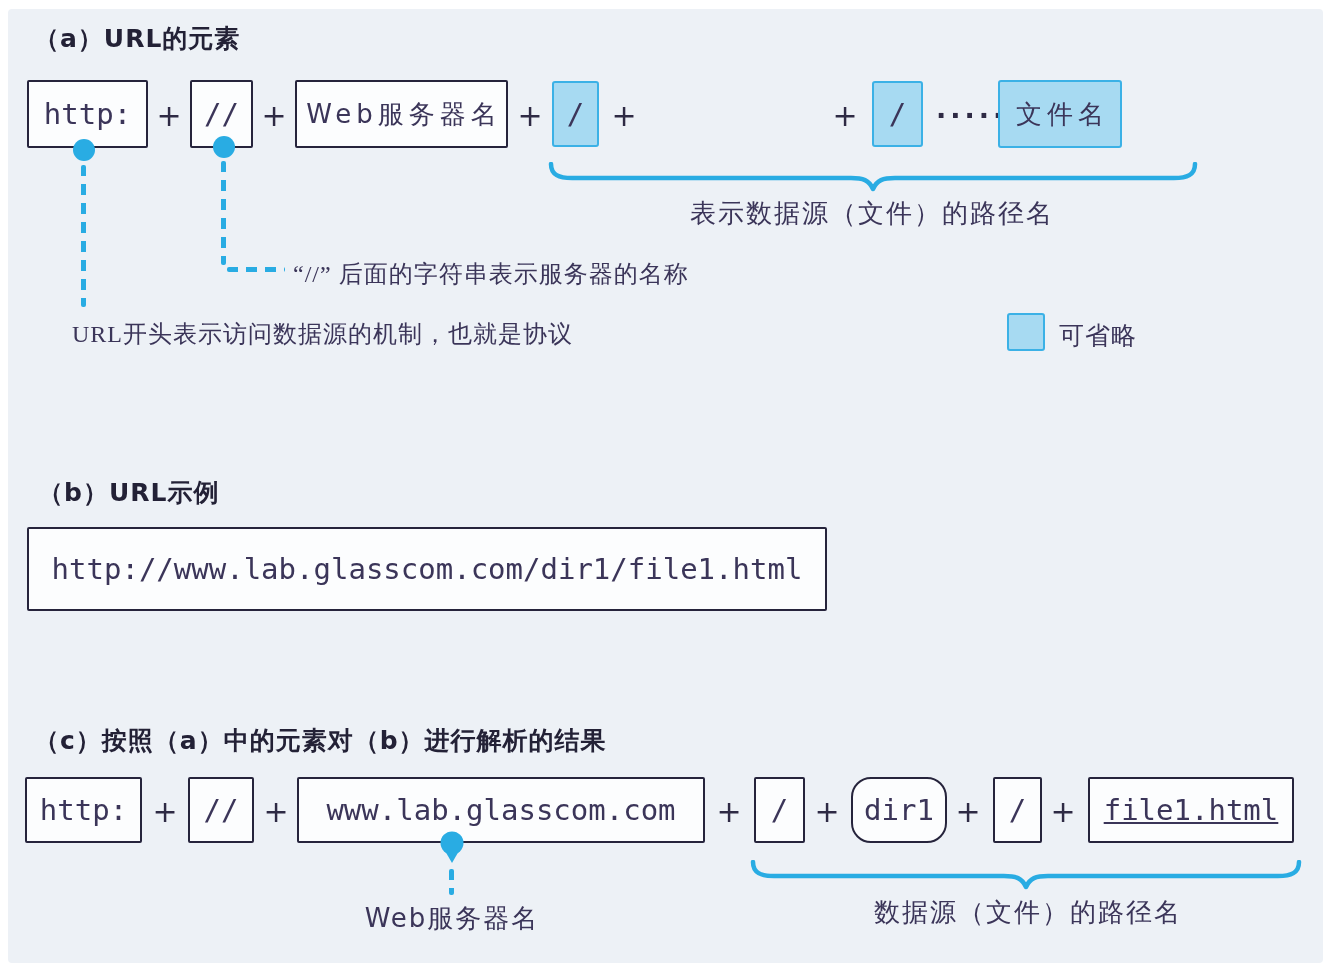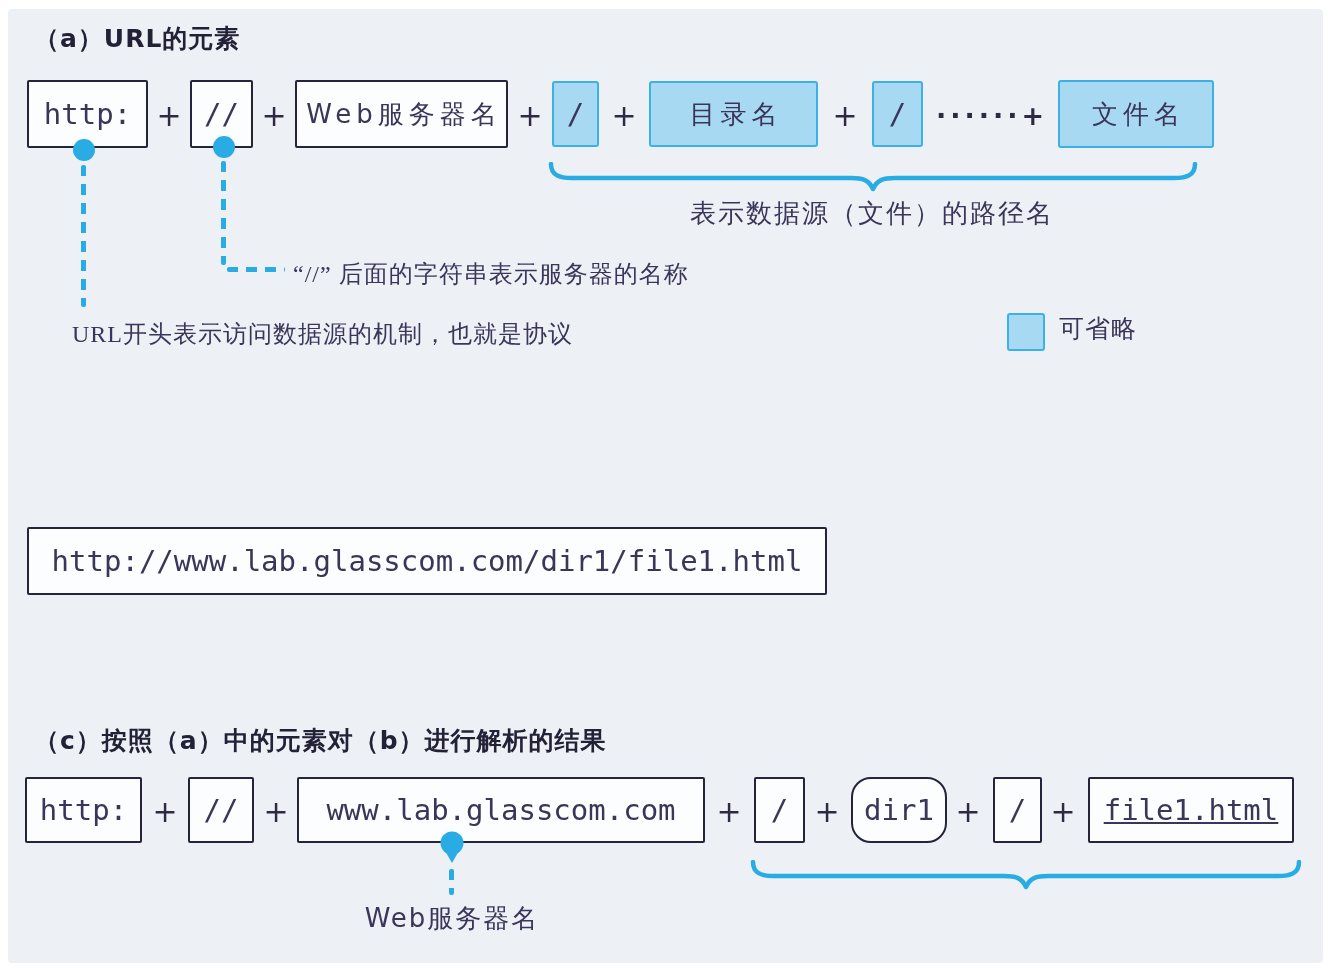--- a/index.html
+++ b/index.html
@@ -97,46 +97,46 @@
   <div class="abs sec-title" style="left:34px;top:22px;">（a）URL的元素</div>
 
   <div class="ebox mono" style="left:27px;top:80px;width:121px;height:68px;">http:</div>
   <div class="plus" style="left:169px;top:98px;">+</div>
   <div class="ebox mono" style="left:190px;top:80px;width:63px;height:68px;">//</div>
   <div class="plus" style="left:274px;top:98px;">+</div>
   <div class="ebox cjk-box" style="left:295px;top:80px;width:213px;height:68px;">Web服务器名</div>
   <div class="plus" style="left:530px;top:98px;">+</div>
   <div class="ebox optional mono" style="left:552px;top:81px;width:47px;height:66px;">/</div>
   <div class="plus" style="left:624px;top:98px;">+</div>
-  <div class="ebox optional cjk-box" style="left:649px;top:81px;width:169px;height:66px;">目录名</div>
   <div class="plus" style="left:845px;top:98px;">+</div>
   <div class="ebox optional mono" style="left:872px;top:81px;width:51px;height:66px;">/</div>
   <div class="dotsplus" style="left:936px;top:100px;">······+</div>
-  <div class="ebox optional cjk-box" style="left:1058px;top:80px;width:156px;height:68px;">文件名</div>
+  <div class="ebox optional cjk-box" style="left:998px;top:80px;width:124px;height:68px;">文件名</div>
 
   <div class="abs" style="left:548px;top:162px;">
     <svg width="650" height="30" viewBox="0 0 650 30" fill="none">
       <path d="M3,2 C3,13 11,16 24,16 L303,16 C315,16 321,18 325,27 C329,18 335,16 347,16 L626,16 C639,16 647,13 647,2" stroke="var(--blue)" stroke-width="4.5" stroke-linecap="round" stroke-linejoin="round"></path>
     </svg>
   </div>
   <div class="brace-label" style="left:872px;top:196px;">表示数据源（文件）的路径名</div>
 
   <div class="conn-dot" style="left:73px;top:139px;"></div>
   <div class="vdash" style="left:81px;top:165px;height:142px;"></div>
   <div class="note" style="left:72px;top:318px;">URL开头表示访问数据源的机制，也就是协议</div>
 
   <div class="conn-dot" style="left:213px;top:136px;"></div>
   <div class="vdash" style="left:221px;top:161px;height:104px;"></div>
   <div class="hdash" style="left:227px;top:267px;width:58px;"></div>
   <div class="note" style="left:293px;top:258px;">“//” 后面的字符串表示服务器的名称</div>
 
   <div class="legend-swatch" style="left:1007px;top:313px;"></div>
-  <div class="note" style="left:1059px;top:312px;font-size:25px;">可省略</div>
+  <div class="note" style="left:1059px;top:319px;font-size:25px;">可省略</div>
 
-  <div class="ebox mono" style="left:27px;top:527px;width:800px;height:68px;">http://www.lab.glasscom.com/dir1/file1.html</div>
+  <div class="abs sec-title" style="left:38px;top:476px;">（b）URL示例</div>
+  <div class="ebox mono" style="left:27px;top:527px;width:800px;height:84px;">http://www.lab.glasscom.com/dir1/file1.html</div>
 
   <div class="abs sec-title" style="left:34px;top:724px;">（c）按照（a）中的元素对（b）进行解析的结果</div>
 
   <div class="ebox mono" style="left:25px;top:777px;width:117px;height:66px;">http:</div>
   <div class="plus" style="left:165px;top:794px;">+</div>
   <div class="ebox mono" style="left:188px;top:777px;width:66px;height:66px;">//</div>
   <div class="plus" style="left:276px;top:794px;">+</div>
   <div class="ebox mono" style="left:297px;top:777px;width:408px;height:66px;">www.lab.glasscom.com</div>
   <div class="plus" style="left:729px;top:794px;">+</div>
   <div class="ebox mono" style="left:754px;top:777px;width:51px;height:66px;">/</div>
@@ -154,13 +154,14 @@
     </svg>
   </div>
   <div class="vdash" style="left:449px;top:869px;height:26px;"></div>
   <div class="brace-label" style="left:452px;top:901px;">Web服务器名</div>
 
   <div class="abs" style="left:750px;top:860px;">
     <svg width="552" height="30" viewBox="0 0 552 30" fill="none">
       <path d="M3,2 C3,13 11,16 24,16 L254,16 C266,16 272,18 276,27 C280,18 286,16 298,16 L528,16 C541,16 549,13 549,2" stroke="var(--blue)" stroke-width="4.5" stroke-linecap="round" stroke-linejoin="round"></path>
     </svg>
   </div>
+  <div class="brace-label" style="left:1028px;top:895px;">数据源（文件）的路径名</div>
 </div>
 
 </body></html>

